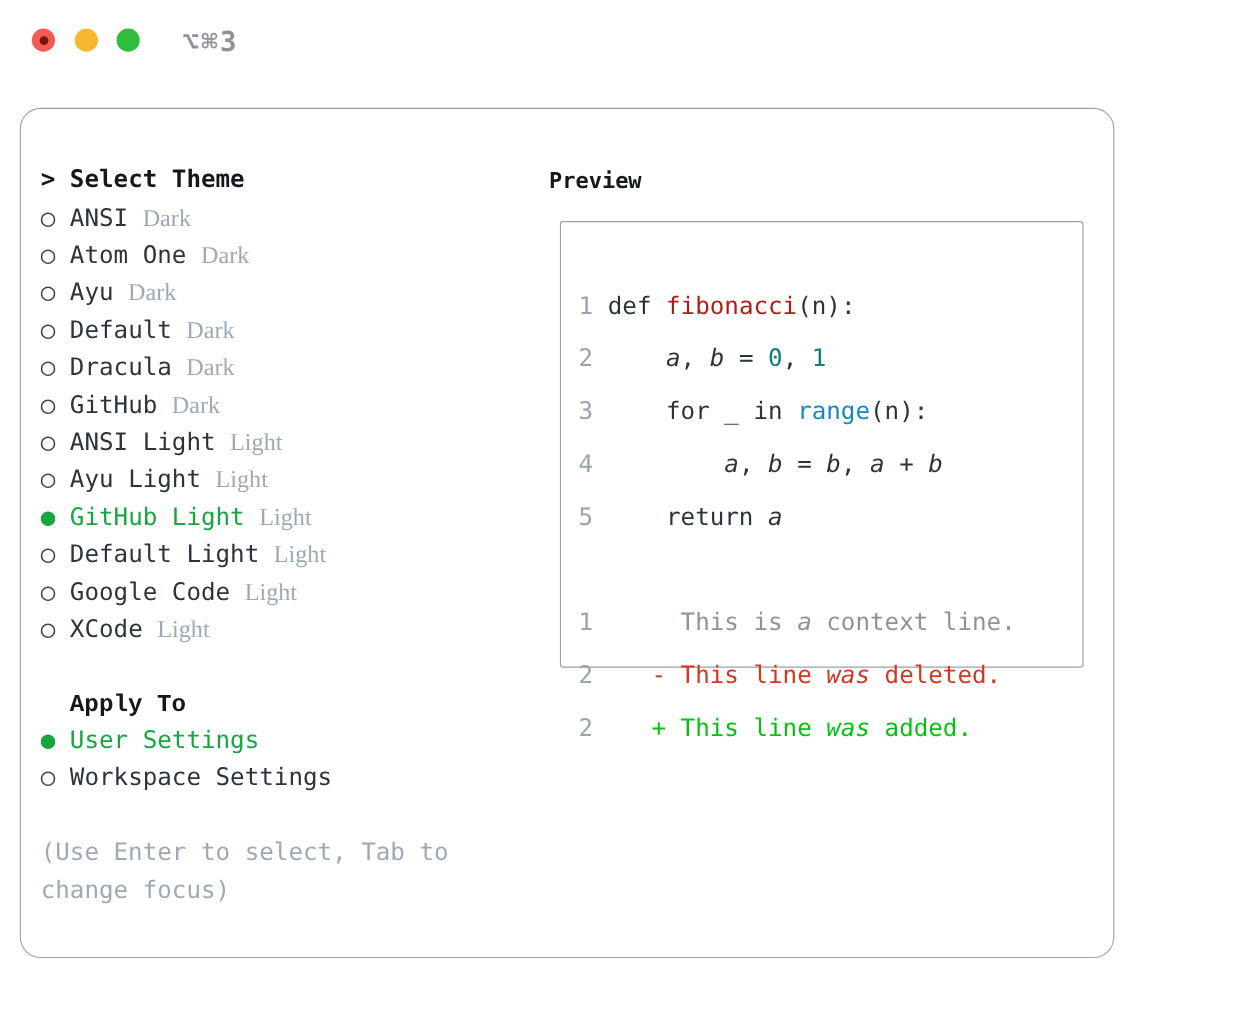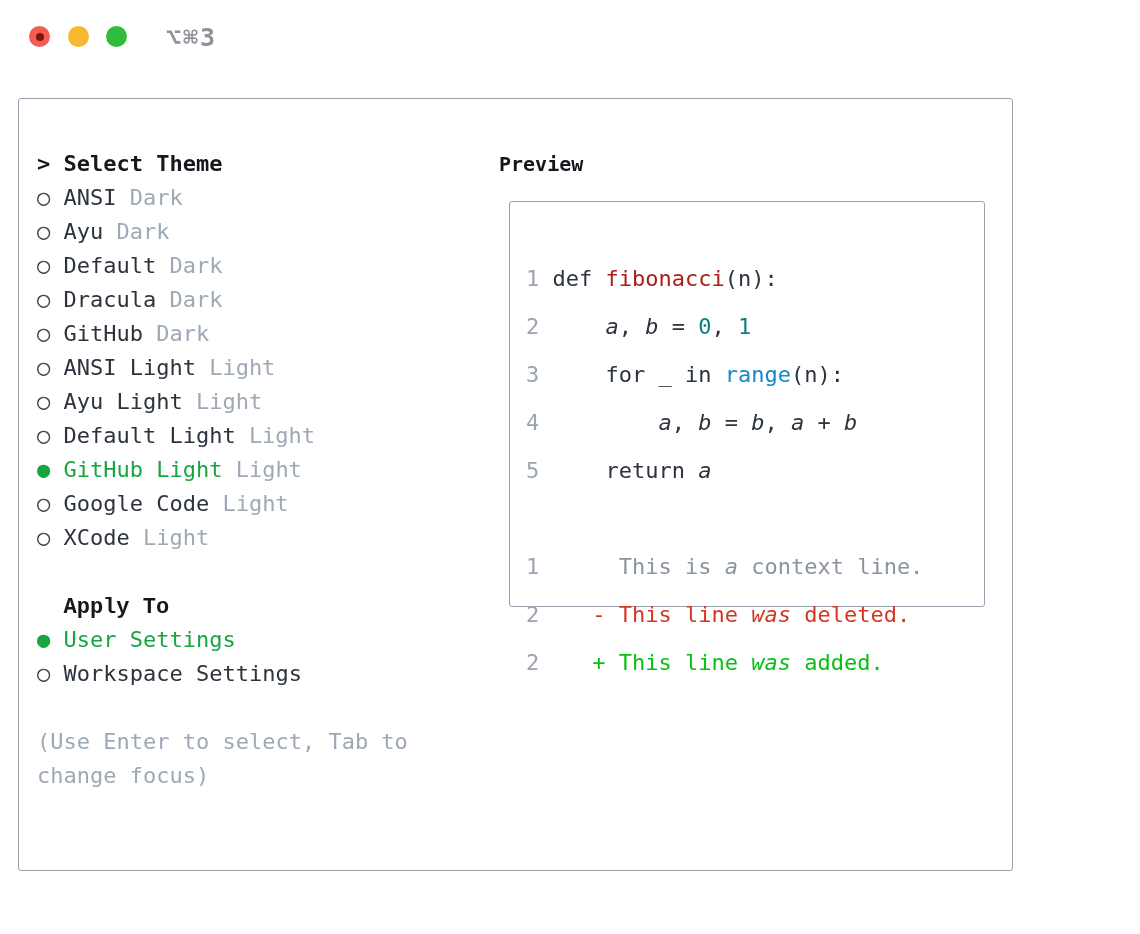--- a/index.html
+++ b/index.html
@@ -20,28 +20,28 @@
   .light.red{background:var(--traffic-red);}
   .light.red .inner{position:absolute;left:6.5px;top:6.5px;width:8px;height:8px;
     border-radius:50%;background:var(--traffic-red-dot);}
   .light.yellow{background:var(--traffic-yellow);}
   .light.green{background:var(--traffic-green);}
   .win-title{position:absolute;left:166px;top:0;height:74px;display:flex;align-items:center;
     font-size:25px;font-weight:bold;letter-spacing:2px;color:var(--title-gray);
     font-family:"DejaVu Sans Mono","DejaVu Sans",monospace;}
   
   .main-box{position:absolute;left:18px;top:98px;width:995px;height:773px;background:#fff;
-    border:1.5px solid var(--border);border-radius:3px;}
+    border:1.5px solid var(--border);border-radius:19px;}
   .left-panel{position:absolute;left:18px;top:48px;width:440px;font-size:22px;line-height:34px;}
   .row{white-space:pre;height:34px;}
   .marker{display:inline-block;width:26.5px;color:#40464f;}
   .prompt{display:inline-block;width:26.5px;font-weight:bold;color:var(--header-text);}
   .hdr{font-weight:bold;color:var(--header-text);}
   .tname{color:var(--text-dark);}
-  .tvariant{color:var(--muted);padding-left:13.2px;}
+  .tvariant{color:var(--muted);padding-left:13.2px;font-family:Liberation Serif, serif;}
   .theme-row.selected .tname{color:var(--selected-green);}
   .theme-row.selected .marker{color:var(--selected-green);}
   .apply-hdr{padding-left:26.5px;font-weight:bold;color:var(--header-text);font-family:Liberation Mono, monospace;}
   .apply-row.selected .tname{color:var(--selected-green);}
   .apply-row.selected .marker{color:var(--selected-green);}
   .spacer{height:34px;}
   .help{width:432px;color:var(--muted);white-space:pre-wrap;line-height:34px;}
   
   .preview-header{position:absolute;left:480px;top:48px;font-size:20px;line-height:34px;
     font-weight:bold;color:var(--header-text);}
@@ -74,28 +74,29 @@
     <div class="light green"></div>
   </div>
   <div class="win-title">⌥⌘3</div>
 </div>
 
 <div class="main-box">
   <div class="left-panel">
     <div class="row"><span class="prompt">&gt;</span><span class="hdr">Select Theme</span></div>
     <div id="theme-list">
         <div class="row theme-row"><span class="marker">○</span><span class="tname">ANSI</span><span class="tvariant">Dark</span></div>
+        <div class="row theme-row"><span class="marker">○</span><span class="tname">Atom One</span><span class="tvariant">Dark</span></div>
         <div class="row theme-row"><span class="marker">○</span><span class="tname">Ayu</span><span class="tvariant">Dark</span></div>
         <div class="row theme-row"><span class="marker">○</span><span class="tname">Default</span><span class="tvariant">Dark</span></div>
         <div class="row theme-row"><span class="marker">○</span><span class="tname">Dracula</span><span class="tvariant">Dark</span></div>
         <div class="row theme-row"><span class="marker">○</span><span class="tname">GitHub</span><span class="tvariant">Dark</span></div>
         <div class="row theme-row"><span class="marker">○</span><span class="tname">ANSI Light</span><span class="tvariant">Light</span></div>
         <div class="row theme-row"><span class="marker">○</span><span class="tname">Ayu Light</span><span class="tvariant">Light</span></div>
+        <div class="row theme-row selected"><span class="marker">●</span><span class="tname">GitHub Light</span><span class="tvariant">Light</span></div>
         <div class="row theme-row"><span class="marker">○</span><span class="tname">Default Light</span><span class="tvariant">Light</span></div>
-        <div class="row theme-row selected"><span class="marker">●</span><span class="tname">GitHub Light</span><span class="tvariant">Light</span></div>
         <div class="row theme-row"><span class="marker">○</span><span class="tname">Google Code</span><span class="tvariant">Light</span></div>
         <div class="row theme-row"><span class="marker">○</span><span class="tname">XCode</span><span class="tvariant">Light</span></div>
       </div>
     <div class="spacer"></div>
     <div class="row"><span class="apply-hdr">Apply To</span></div>
     <div id="apply-list">
         <div class="row apply-row selected"><span class="marker">●</span><span class="tname">User Settings</span></div>
         <div class="row apply-row"><span class="marker">○</span><span class="tname">Workspace Settings</span></div>
       </div>
     <div class="spacer"></div>

